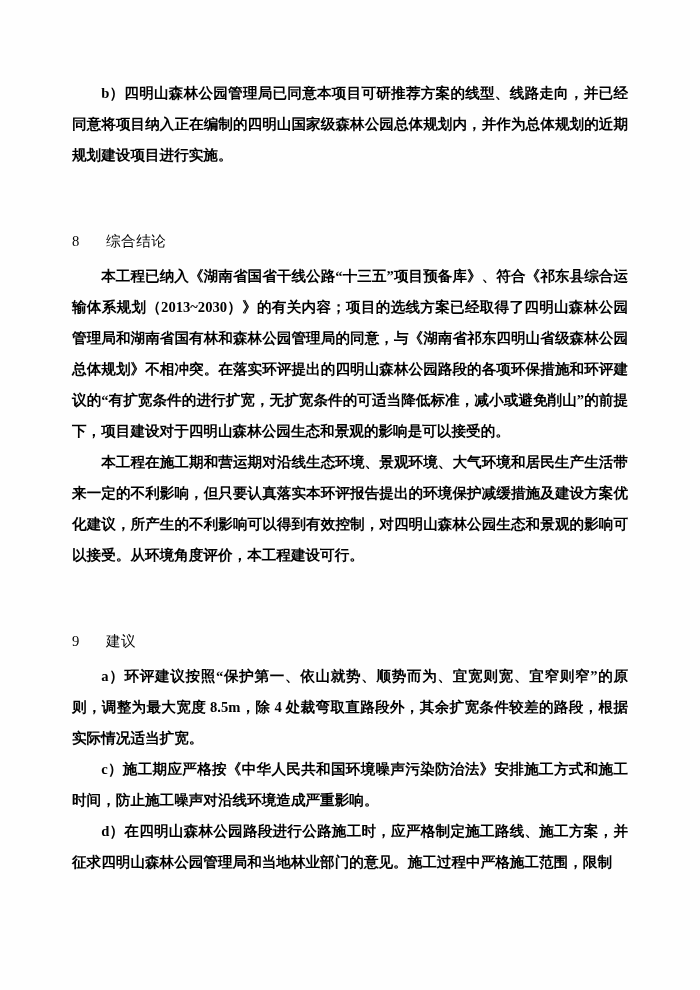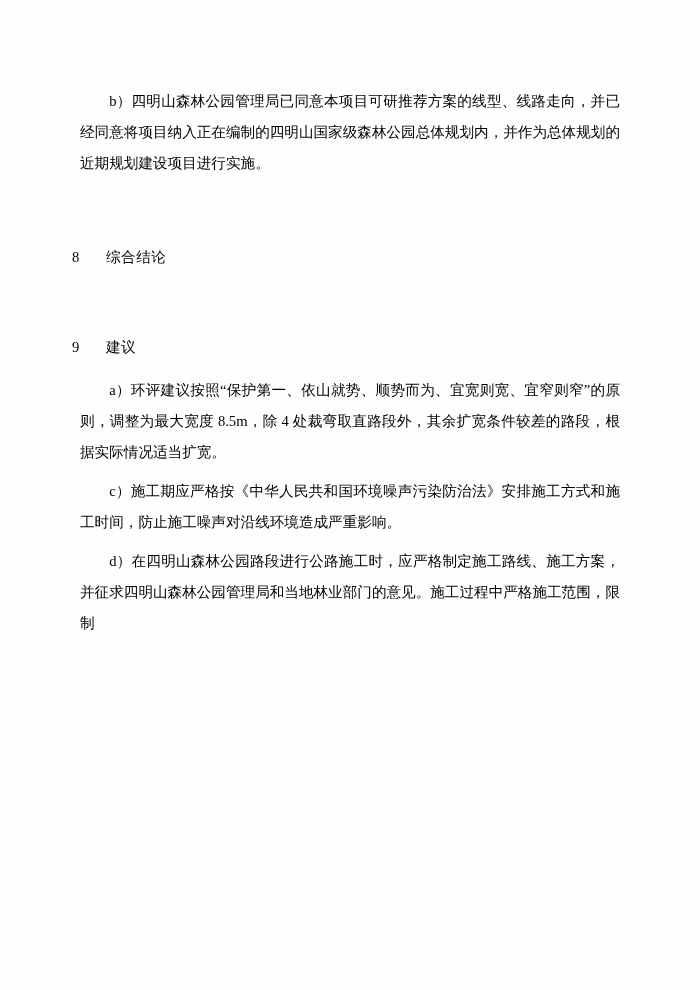--- a/index.html
+++ b/index.html
@@ -22,23 +22,24 @@
     box-sizing: border-box;
     padding: 78px 72px 40px 72px;
   }
   .doc-body {
     font-size: 14.6px;
     line-height: 31px;
     text-align: justify;
     text-justify: inter-ideograph;
   }
   .para {
-    margin: 8px;
+    margin: 0;
     text-indent: 2em;
     text-align: justify;
+    font-weight: bold;
   }
   .section-heading {
     margin: 0;
     font-size: 14.6px;
     font-weight: normal;
     display: flex;
     align-items: baseline;
   }
   .section-heading .num {
     display: inline-block;
@@ -62,22 +63,24 @@
 
     <div class="gap-m"></div>
 
     <div class="section-heading">
       <span class="num">8</span>
       <span class="title">综合结论</span>
     </div>
 
     <div class="gap-s"></div>
 
+    <p class="para">本工程已纳入《湖南省国省干线公路“十三五”项目预备库》、符合《祁东县综合运输体系规划（2013~2030）》的有关内容；项目的选线方案已经取得了四明山森林公园管理局和湖南省国有林和森林公园管理局的同意，与《湖南省祁东四明山省级森林公园总体规划》不相冲突。在落实环评提出的四明山森林公园路段的各项环保措施和环评建议的“有扩宽条件的进行扩宽，无扩宽条件的可适当降低标准，减小或避免削山”的前提下，项目建设对于四明山森林公园生态和景观的影响是可以接受的。</p>
 
 
+    <p class="para">本工程在施工期和营运期对沿线生态环境、景观环境、大气环境和居民生产生活带来一定的不利影响，但只要认真落实本环评报告提出的环境保护减缓措施及建设方案优化建议，所产生的不利影响可以得到有效控制，对四明山森林公园生态和景观的影响可以接受。从环境角度评价，本工程建设可行。</p>
 
     <div class="gap-m"></div>
 
     <div class="section-heading">
       <span class="num">9</span>
       <span class="title">建议</span>
     </div>
 
     <div class="gap-s"></div>
 

